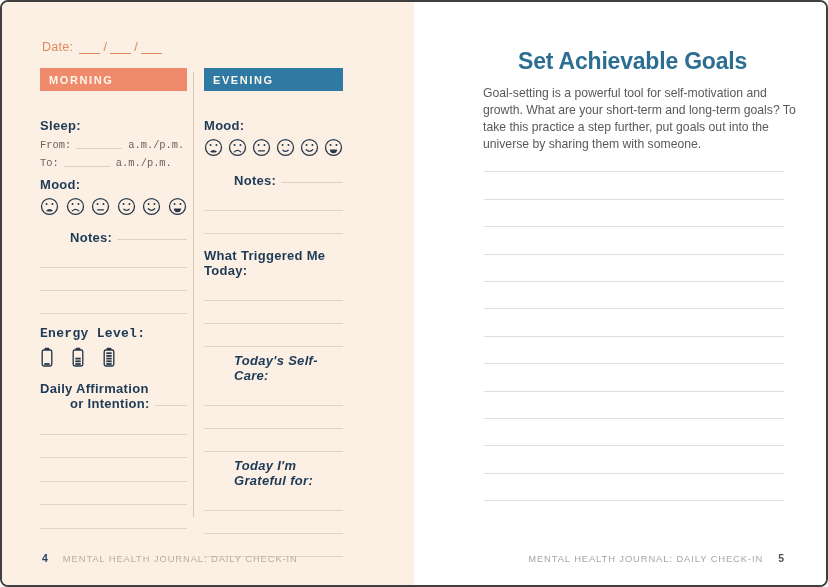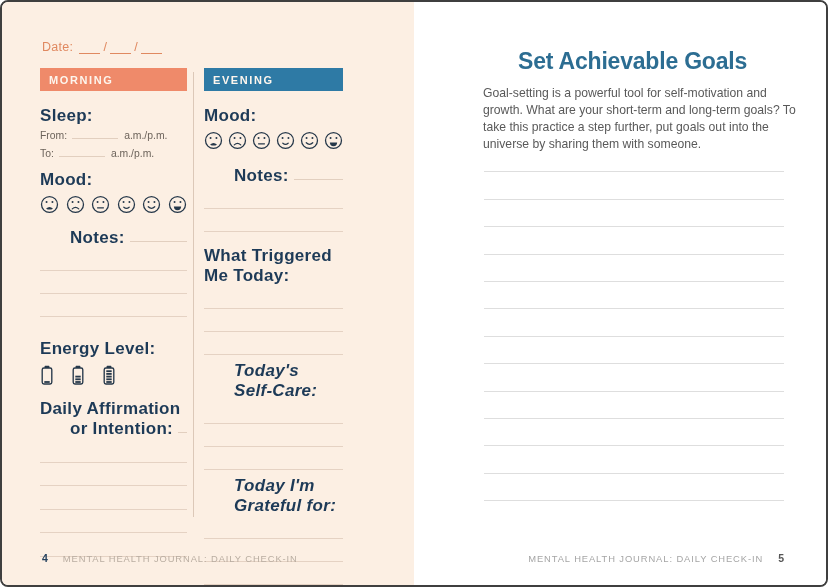--- a/index.html
+++ b/index.html
@@ -21,37 +21,37 @@
   .date-slash { margin:0 3px; }
 
   .col { position:absolute; top:66px; }
   .col-morning { left:38px;  width:147px; }
   .col-evening { left:202px; width:139px; }
   .v-divider { position:absolute; left:191px; top:70px; height:445px; width:1px;
                background:#dcc8b8; }
 
   .section-header { height:23px; display:flex; align-items:center; padding:0 9px;
                     color:#fdf6ee; font-size:11px; font-weight:bold; letter-spacing:1.6px;
-                    margin-bottom:15px; }
+                    margin-bottom:27px; }
   .hdr-morning { background:#ef8a6a; }
   .hdr-evening { background:#2e7aa5; }
 
-  .lbl { color:#1d3a57; font-size:17px; font-weight:bold; letter-spacing:.3px; } .mt8{margin-top:8px;}
-  .mt10{margin-top:22px;} .mt12{margin-top:6px;font-style:italic;} .mt14{margin-top:14px;} .mt16{margin-top:16px;}
-
-  .sleep-row { display:flex; align-items:center; height:18px;
-               font-size:10.4px; color:#6c635b; }
+  .lbl { color:#1d3a57; font-size:13px; font-weight:bold; letter-spacing:.3px; } .mt8{margin-top:8px;}
+  .mt10{margin-top:12px;font-family:Liberation Mono, monospace;} .mt12{margin-top:6px;font-style:italic;} .mt14{margin-top:14px;} .mt16{margin-top:16px;}
+
+  .sleep-row { display:flex; align-items:flex-end; height:18px;
+               font-size:10.4px; color:#6c635b;font-family:Liberation Mono, monospace; }
   .sleep-row .sfill { width:46px; border-bottom:1px solid #e2cfbf; margin:0 6px 2px 5px; height:10px; }
 
   .mood-row { display:flex; justify-content:space-between; margin-top:5px; }
   .face { width:19px; height:19px; stroke:#26384a; stroke-width:1.35; stroke-linecap:round; fill:none; }
   .face .eye { fill:#26384a; stroke:none; }
   .face .fillshape { fill:#26384a; stroke:none; }
 
-  .label-line { display:flex; align-items:center;padding-left:30px; }
+  .label-line { display:flex; align-items:flex-start;padding-left:30px; }
   .label-line .fill { flex:1; border-bottom:1px solid #e2cfbf; margin:0 0 2px 5px; height:10px; }
 
   .wline { height:23px; border-bottom:1px solid #e5d2c3; }
   .wgroup-tall .wline { height:23.5px; }
 
   .energy-row { display:flex; gap:17px; margin-top:6px; }
   .battery { width:14px; height:20px; }
 
   
   .rp-inner { position:absolute; top:46px; left:69px; width:320px; }

